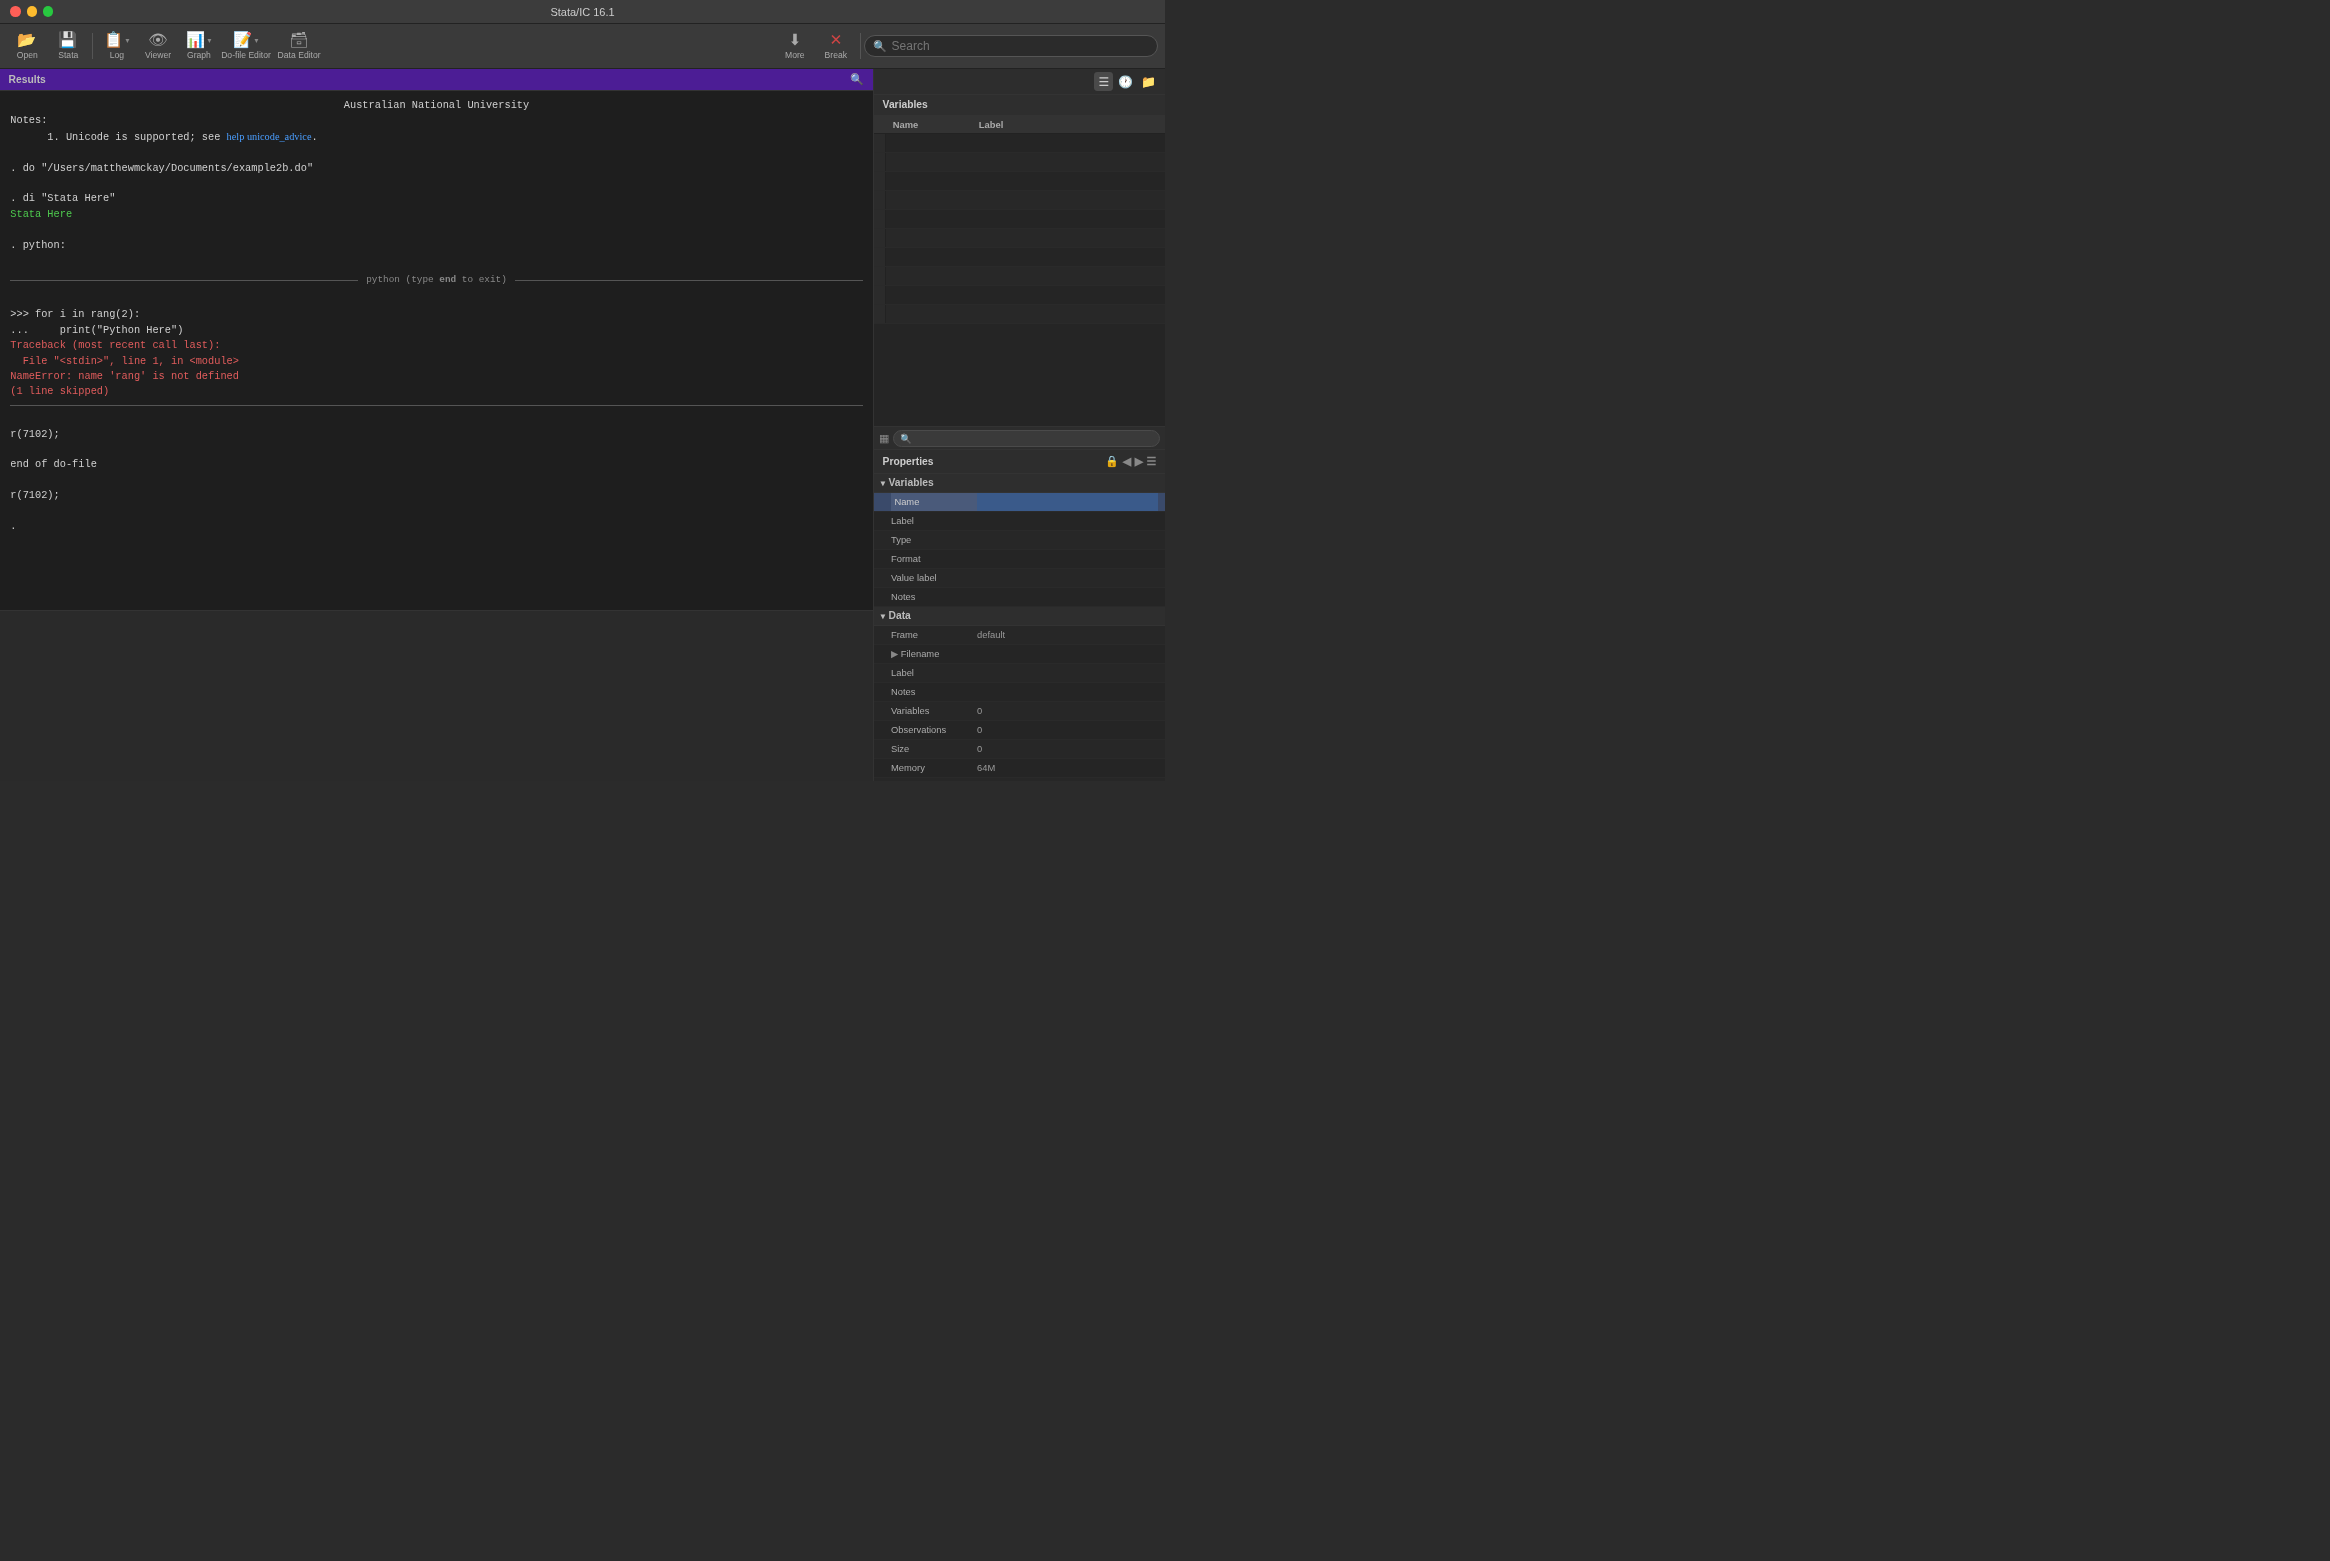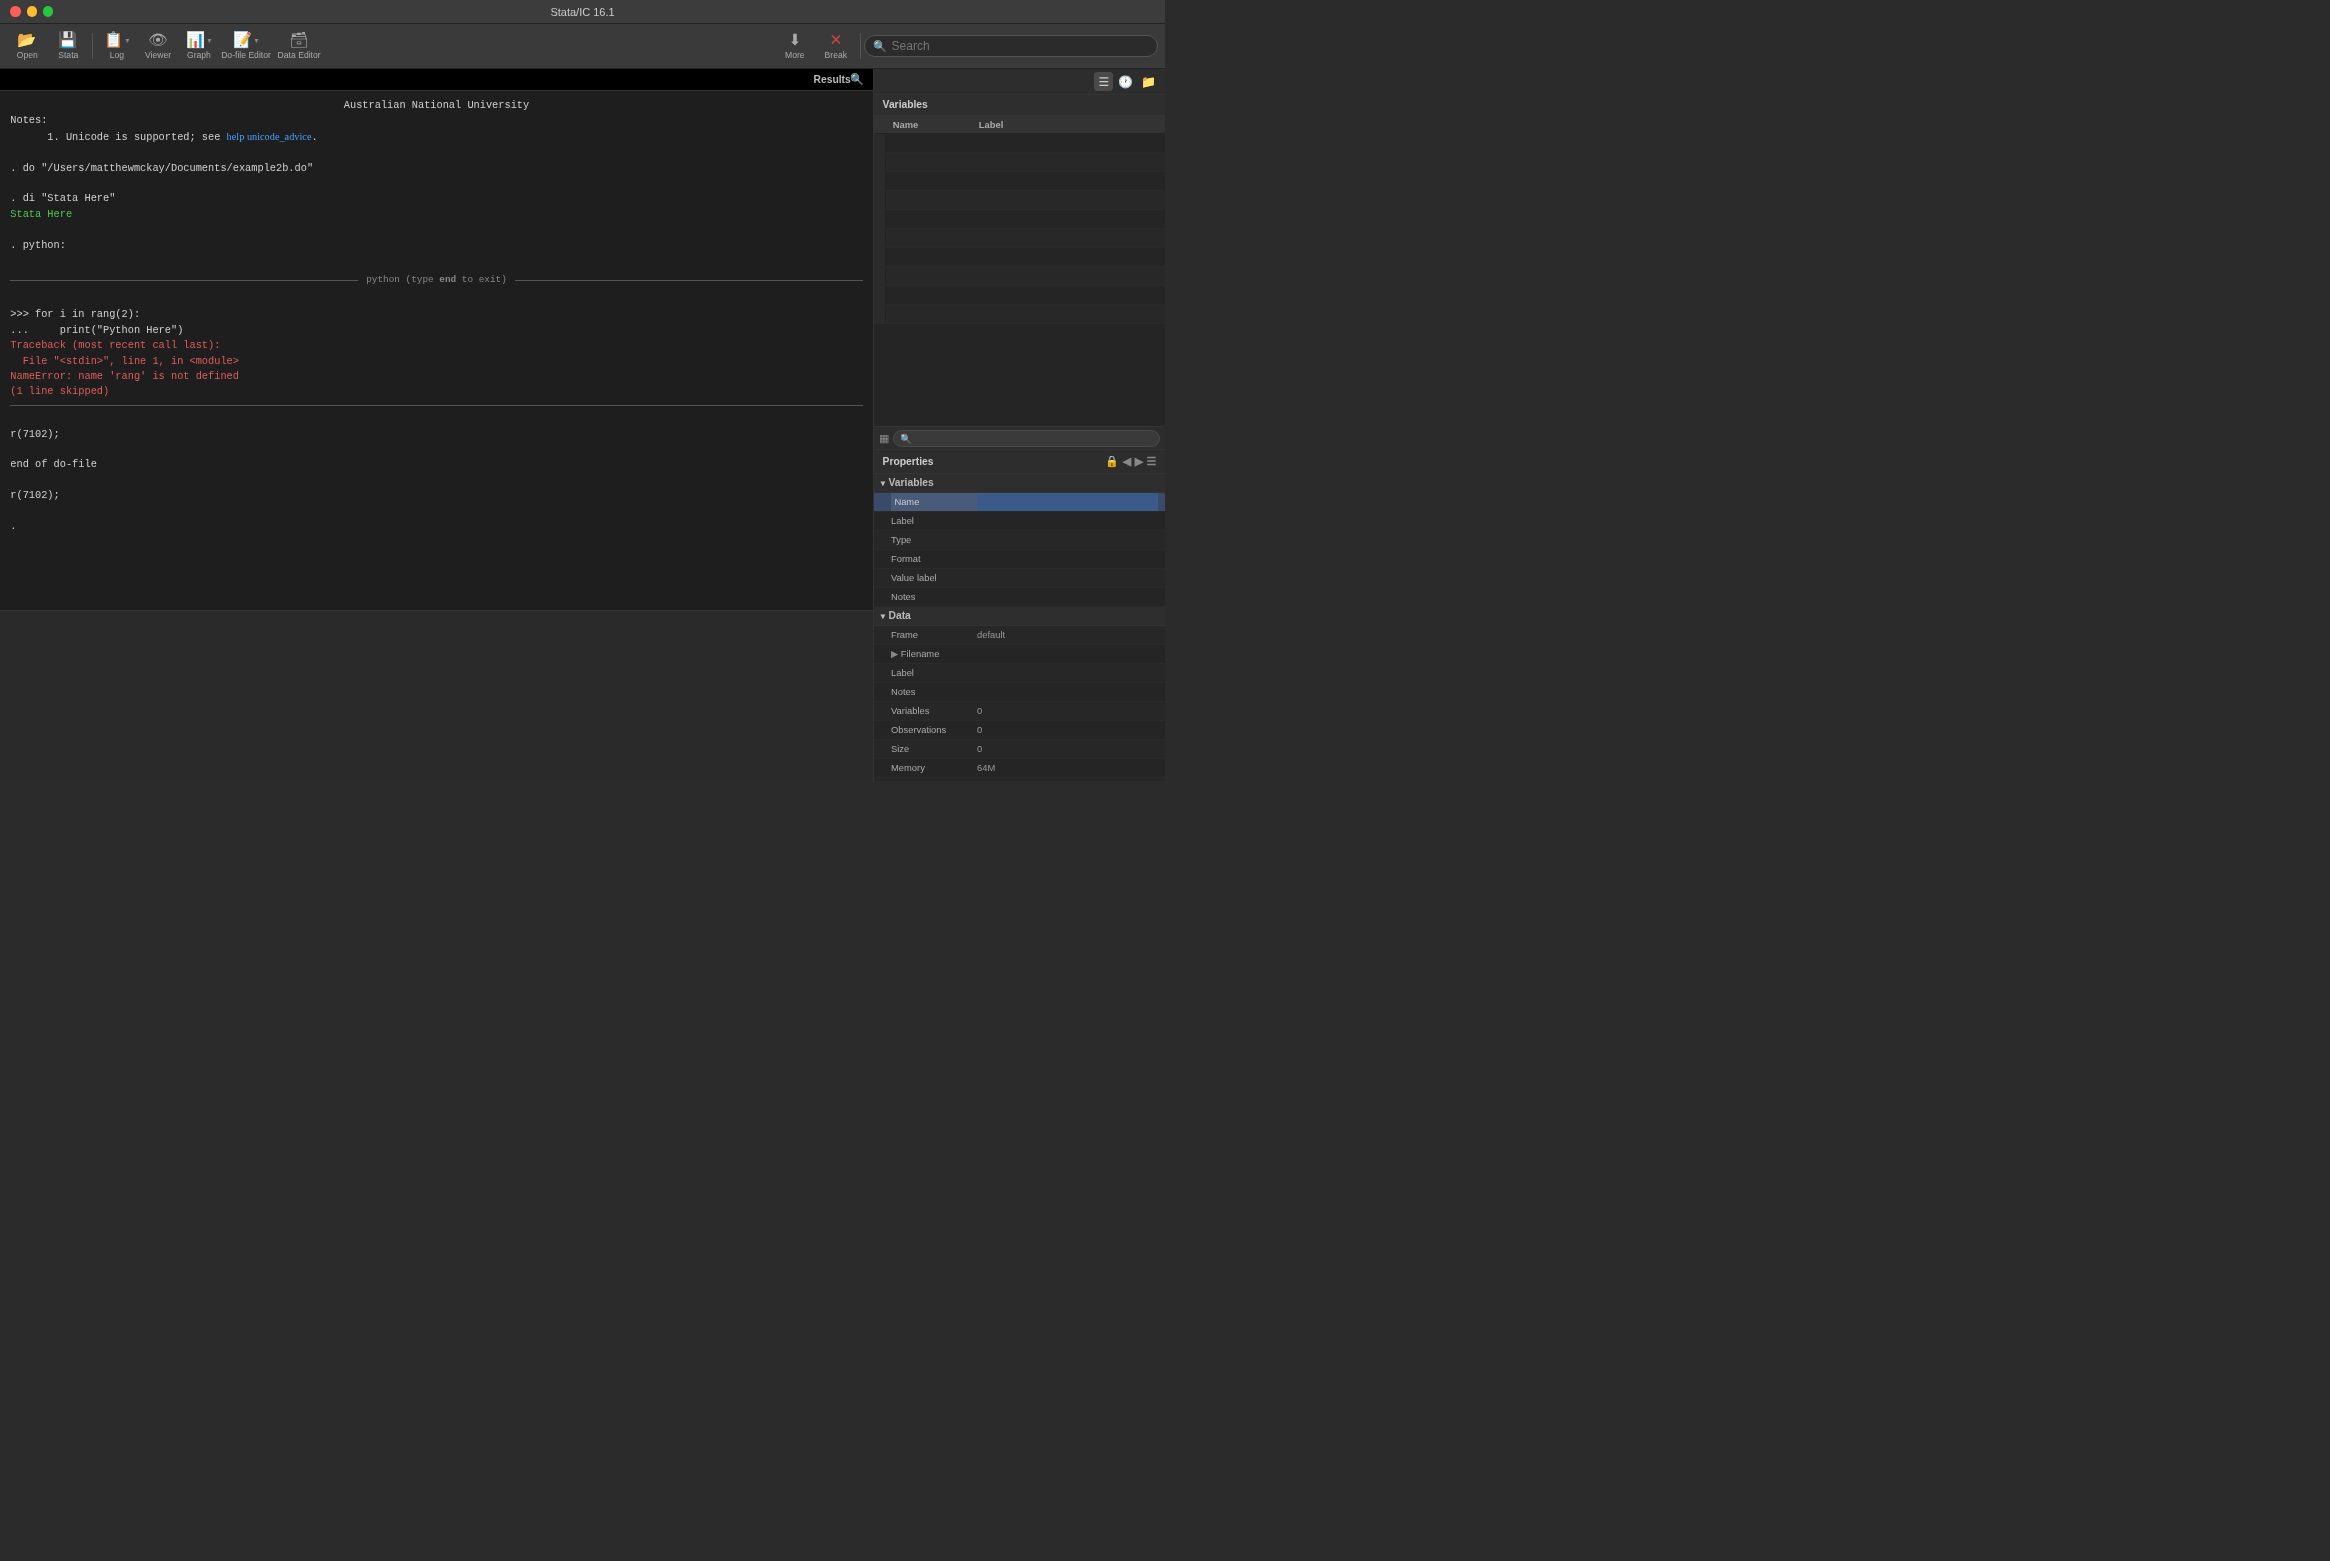--- a/index.html
+++ b/index.html
@@ -105,25 +105,25 @@
       height: calc(781px - 24px - 45px);
     }
     .left-panel {
       flex: 1;
       display: flex;
       flex-direction: column;
       background: #1e1e1e;
       border-right: 0.9px solid #333;
     }
     .results-header {
-      background: #000000;
+      background: #4c1d95;
       padding: 3.4px 8.6px;
       display: flex;
       align-items: center;
-      justify-content: flex-end;
+      justify-content: space-between;
       border-bottom: 0.9px solid #333;
       height: 22px;
     }
     .results-label {
       font-size: 10.3px;
       color: #bbb;
       font-weight: 600;
     }
     .results-content {
       flex: 1;

